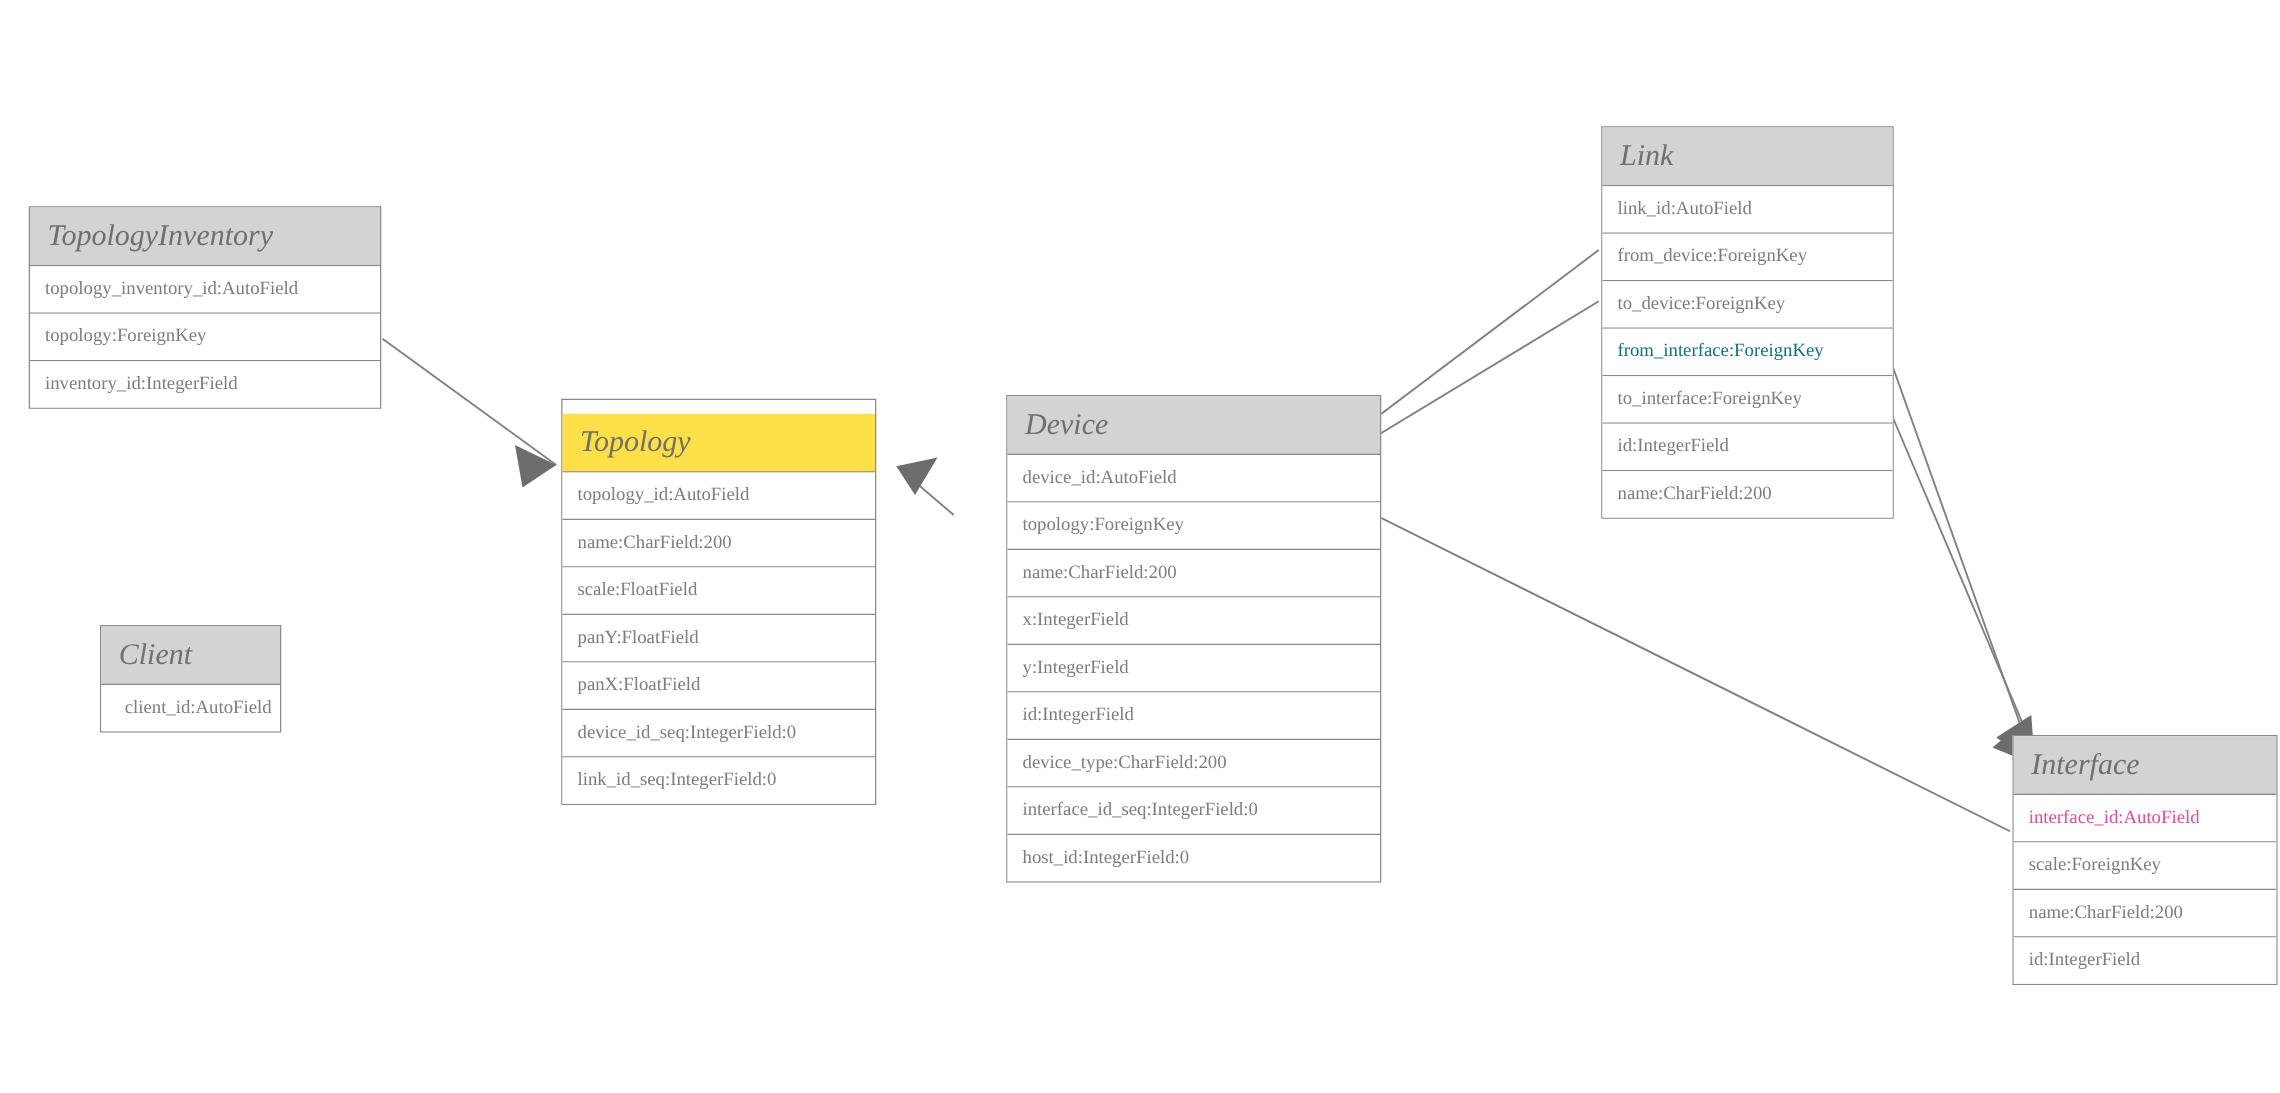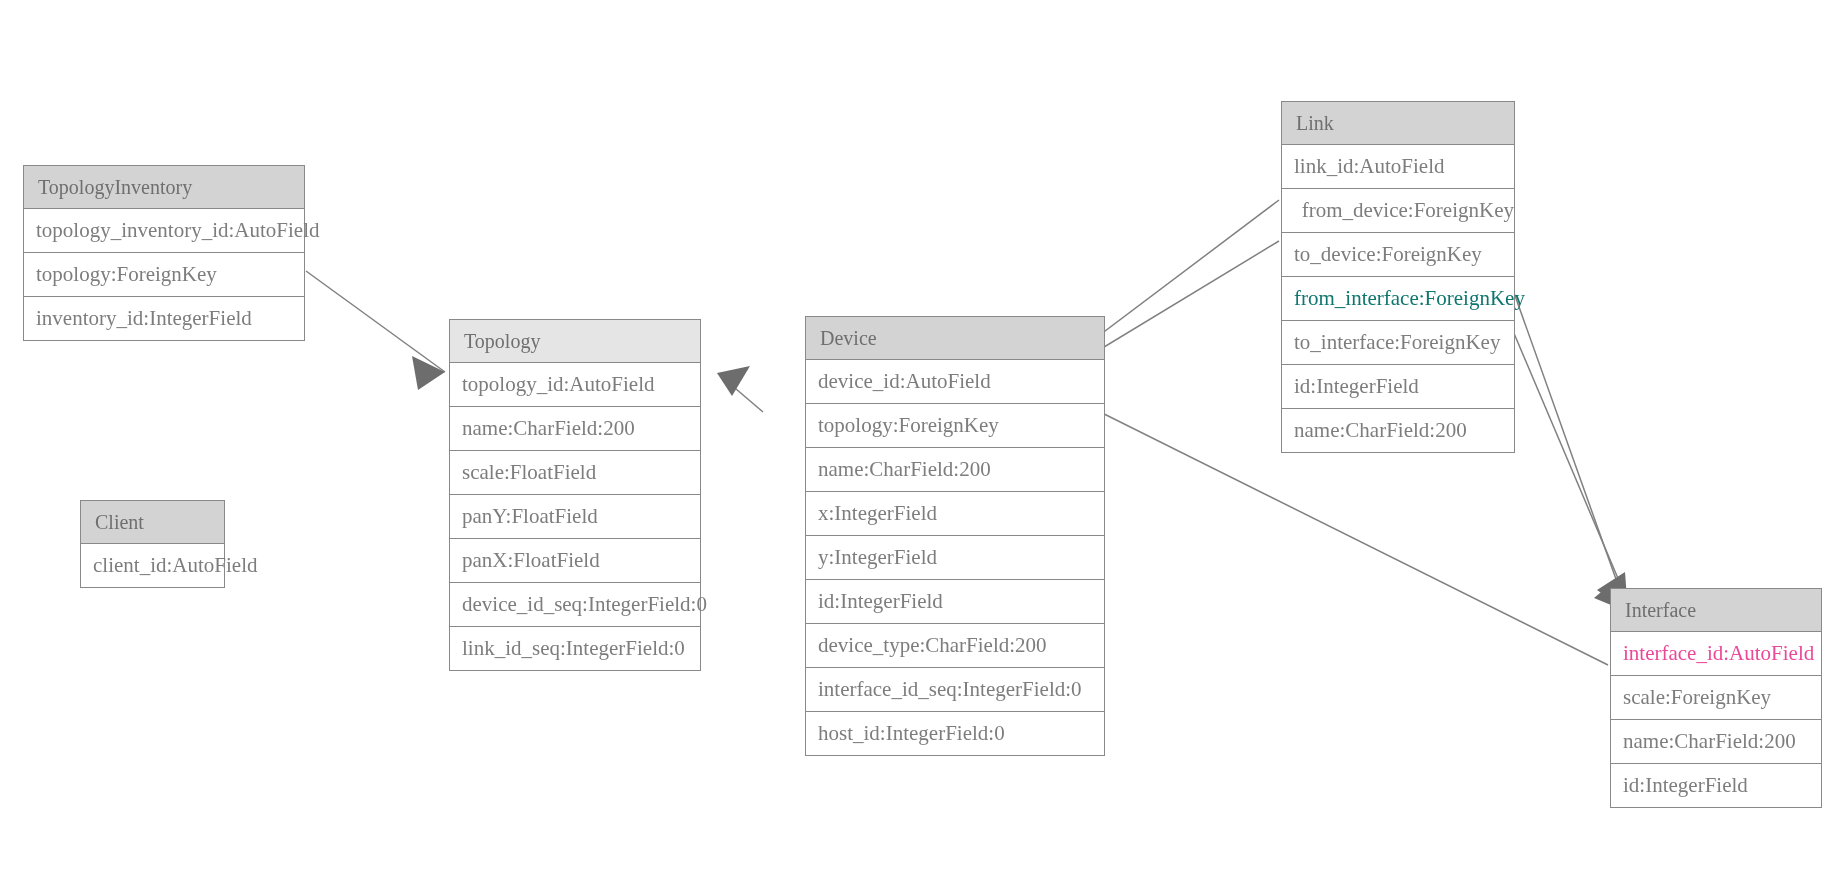--- a/index.html
+++ b/index.html
@@ -32,30 +32,31 @@
     box-sizing: border-box;
     border: 1.6px solid #898989;
     background: #ffffff;
     z-index: 2;
   }
   .entity-header {
     box-sizing: border-box;
     background: #d3d3d3;
     border-bottom: 1.6px solid #898989;
     color: #6f6f6f;
-    font-size: 20px;
+    font-size: 24px;
     line-height: 1;
     padding: 11px 12px 11px 14px;
     white-space: nowrap;
+    font-style: italic;
   }
   .entity-field {
     box-sizing: border-box;
     border-bottom: 1.6px solid #898989;
     color: #7d7d7d;
-    font-size: 21px;
+    font-size: 15px;
     line-height: 1;
     padding: 11px 0 11px 12px;
     background: #ffffff;
     white-space: nowrap;
   }
   .entity-field:last-child {
     border-bottom: none;
   }
 </style>
 </head>
@@ -99,21 +100,21 @@
         <div class="entity-header" style="background: rgb(211, 211, 211); border-bottom-color: rgb(137, 137, 137);">TopologyInventory</div>
         <div class="entity-field" style="border-bottom-color: rgb(137, 137, 137); color: rgb(125, 125, 125);">topology_inventory_id:AutoField</div>
         <div class="entity-field" style="border-bottom-color: rgb(137, 137, 137); color: rgb(125, 125, 125);">topology:ForeignKey</div>
         <div class="entity-field" style="border-bottom-color: rgb(137, 137, 137); color: rgb(125, 125, 125);">inventory_id:IntegerField</div>
       </div>
       <div class="entity" style="left: 80px; top: 500px; width: 145px; border-color: rgb(137, 137, 137);">
         <div class="entity-header" style="background: rgb(211, 211, 211); border-bottom-color: rgb(137, 137, 137);">Client</div>
         <div class="entity-field" style="border-bottom-color: rgb(137, 137, 137); color: rgb(125, 125, 125); text-align: center;">client_id:AutoField</div>
       </div>
       <div class="entity" style="left: 449px; top: 319px; width: 252px; border-color: rgb(137, 137, 137);">
-        <div class="entity-header" style="background: #e5e5e5; border-bottom-color: rgb(137, 137, 137);">Topology</div>
+        <div class="entity-header" style="background: #fde047; border-bottom-color: rgb(137, 137, 137); margin-top: 11px;">Topology</div>
         <div class="entity-field" style="border-bottom-color: rgb(137, 137, 137); color: rgb(125, 125, 125);">topology_id:AutoField</div>
         <div class="entity-field" style="border-bottom-color: rgb(137, 137, 137); color: rgb(125, 125, 125);">name:CharField:200</div>
         <div class="entity-field" style="border-bottom-color: rgb(137, 137, 137); color: rgb(125, 125, 125);">scale:FloatField</div>
         <div class="entity-field" style="border-bottom-color: rgb(137, 137, 137); color: rgb(125, 125, 125);">panY:FloatField</div>
         <div class="entity-field" style="border-bottom-color: rgb(137, 137, 137); color: rgb(125, 125, 125);">panX:FloatField</div>
         <div class="entity-field" style="border-bottom-color: rgb(137, 137, 137); color: rgb(125, 125, 125);">device_id_seq:IntegerField:0</div>
         <div class="entity-field" style="border-bottom-color: rgb(137, 137, 137); color: rgb(125, 125, 125);">link_id_seq:IntegerField:0</div>
       </div>
       <div class="entity" style="left: 765px; top: 316px; width: 300px; border-color: rgb(137, 137, 137); margin-left: 40px;">
         <div class="entity-header" style="background: rgb(211, 211, 211); border-bottom-color: rgb(137, 137, 137);">Device</div>
@@ -123,21 +124,21 @@
         <div class="entity-field" style="border-bottom-color: rgb(137, 137, 137); color: rgb(125, 125, 125);">x:IntegerField</div>
         <div class="entity-field" style="border-bottom-color: rgb(137, 137, 137); color: rgb(125, 125, 125);">y:IntegerField</div>
         <div class="entity-field" style="border-bottom-color: rgb(137, 137, 137); color: rgb(125, 125, 125);">id:IntegerField</div>
         <div class="entity-field" style="border-bottom-color: rgb(137, 137, 137); color: rgb(125, 125, 125);">device_type:CharField:200</div>
         <div class="entity-field" style="border-bottom-color: rgb(137, 137, 137); color: rgb(125, 125, 125);">interface_id_seq:IntegerField:0</div>
         <div class="entity-field" style="border-bottom-color: rgb(137, 137, 137); color: rgb(125, 125, 125);">host_id:IntegerField:0</div>
       </div>
       <div class="entity" style="left: 1281px; top: 101px; width: 234px; border-color: rgb(137, 137, 137);">
         <div class="entity-header" style="background: rgb(211, 211, 211); border-bottom-color: rgb(137, 137, 137);">Link</div>
         <div class="entity-field" style="border-bottom-color: rgb(137, 137, 137); color: rgb(125, 125, 125);">link_id:AutoField</div>
-        <div class="entity-field" style="border-bottom-color: rgb(137, 137, 137); color: rgb(125, 125, 125); text-align: right;">from_device:ForeignKey</div>
+        <div class="entity-field" style="border-bottom-color: rgb(137, 137, 137); color: rgb(125, 125, 125);">from_device:ForeignKey</div>
         <div class="entity-field" style="border-bottom-color: rgb(137, 137, 137); color: rgb(125, 125, 125);">to_device:ForeignKey</div>
         <div class="entity-field" style="border-bottom-color: rgb(137, 137, 137); color: #0f766e;">from_interface:ForeignKey</div>
         <div class="entity-field" style="border-bottom-color: rgb(137, 137, 137); color: rgb(125, 125, 125);">to_interface:ForeignKey</div>
         <div class="entity-field" style="border-bottom-color: rgb(137, 137, 137); color: rgb(125, 125, 125);">id:IntegerField</div>
         <div class="entity-field" style="border-bottom-color: rgb(137, 137, 137); color: rgb(125, 125, 125);">name:CharField:200</div>
       </div>
       <div class="entity" style="left: 1610px; top: 588px; width: 212px; border-color: rgb(137, 137, 137);">
         <div class="entity-header" style="background: rgb(211, 211, 211); border-bottom-color: rgb(137, 137, 137);">Interface</div>
         <div class="entity-field" style="border-bottom-color: rgb(137, 137, 137); color: #ec4899;">interface_id:AutoField</div>
         <div class="entity-field" style="border-bottom-color: rgb(137, 137, 137); color: rgb(125, 125, 125);">scale:ForeignKey</div>

